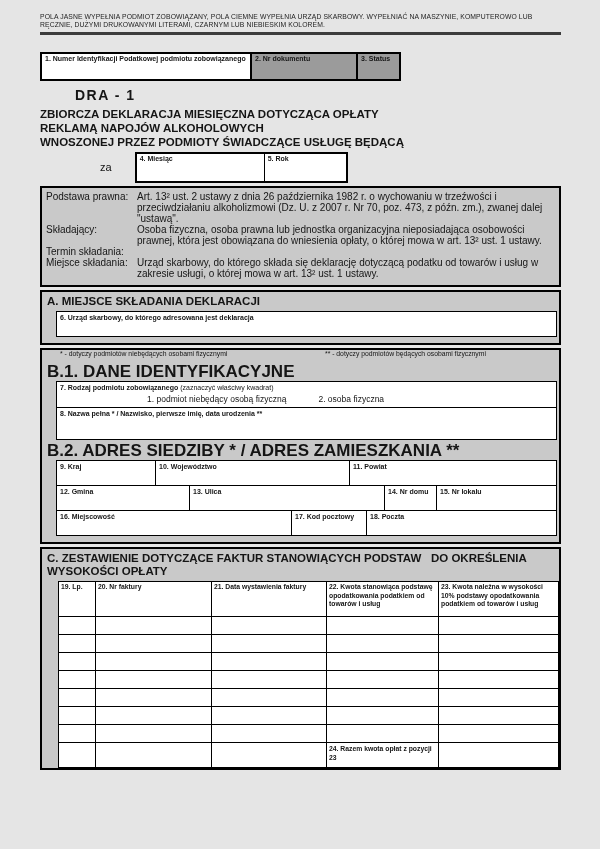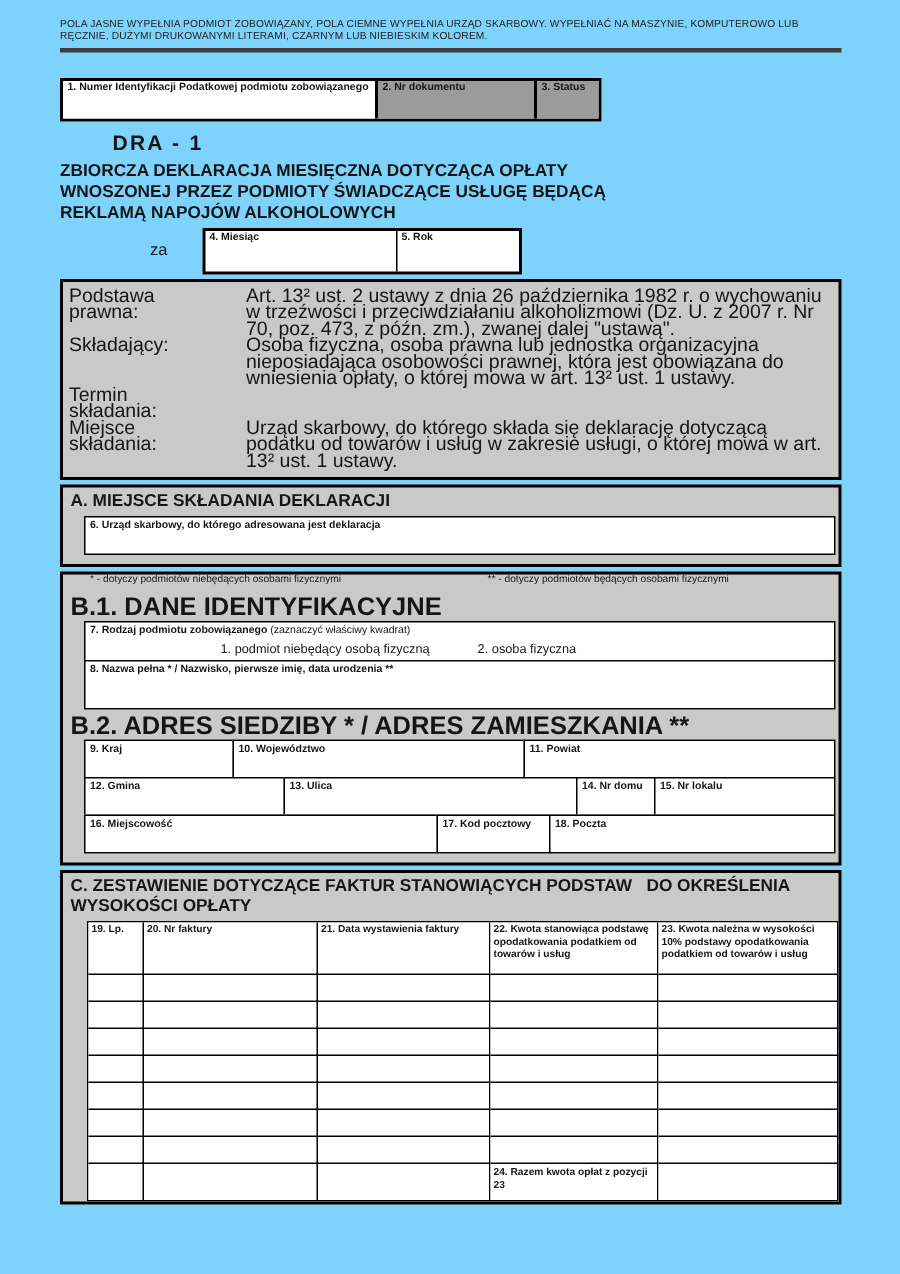--- a/index.html
+++ b/index.html
@@ -1,19 +1,19 @@
 <!DOCTYPE html>
 <html><head>
 <meta charset="utf-8">
 <style>
   * { margin:0; padding:0; box-sizing:border-box; }
   html,body { background:#fff; }
   .page {
     width:600px; height:849px; position:relative; overflow:hidden;
-    background:#7dd3fc; color:#151515;
+    background:#e5e5e5; color:#151515;
     font-family:"Liberation Sans", sans-serif;
   }
   .content { position:absolute; left:40px; top:0; width:521px; }
 
   
   .disclaimer { margin-top:13px; font-size:6.8px; line-height:8px; color:#222; letter-spacing:.1px; }
   .top-rule { margin-top:3px; height:3px; background:#3c3c3c; }
 
   
   .idbox { margin-top:17px; width:361px; height:29px; display:flex; border:2px solid #000; background:#fff; }
@@ -34,21 +34,21 @@
   .mybox .m { width:128px; border-right:1px solid #000; }
   .mybox .r { flex:1; }
 
   
   .section { border:2px solid #000; background:#c9c9c9; margin-top:3px; }
   .sec-header { font-size:11.5px; font-weight:bold; padding:3px 4px 3px 5px; line-height:13px; white-space:pre-wrap; }
   .sub-header { font-size:17px; font-weight:bold; padding:4px 4px 3px 5px; line-height:13px; }
 
   
   .legal { padding:3px 5px 6px 4px; }
-  .legal-row { display:flex; font-size:13px; line-height:11px;gap:27px; }
+  .legal-row { display:flex; font-size:10px; line-height:11px; }
   .legal-label { width:91px; flex-shrink:0; }
   .legal-text { flex:1; }
 
   
   .fieldbox { margin:0 2px 0 14px; background:#fff; border:1px solid #000; }
   .flabel { font-size:7px; font-weight:bold; line-height:8px; padding:2px 3px 0 3px; }
   .flabel .note { font-weight:normal; }
   .f6 { height:26px; margin-bottom:6px; }
   .f7 { padding-bottom:3px; }
   .f7-options { display:flex; font-size:8.5px; line-height:10px; margin-top:2px;align-items:flex-end; }
@@ -99,22 +99,22 @@
       </div>
       <div class="cell c3">
         <span>3. Status</span>
       </div>
     </div>
 
     <div class="form-code">DRA - 1</div>
 
     <div class="title">
       <div>ZBIORCZA DEKLARACJA MIESIĘCZNA DOTYCZĄCA OPŁATY</div>
+      <div>REKLAMĄ NAPOJÓW ALKOHOLOWYCH</div>
       <div>WNOSZONEJ PRZEZ PODMIOTY ŚWIADCZĄCE USŁUGĘ BĘDĄCĄ</div>
-      <div>REKLAMĄ NAPOJÓW ALKOHOLOWYCH</div>
     </div>
 
     <div class="za-row">
       <div class="za-label">za</div>
       <div class="mybox">
         <div class="cell m">
           <span>4. Miesiąc</span>
         </div>
         <div class="cell r">
           <span>5. Rok</span>

